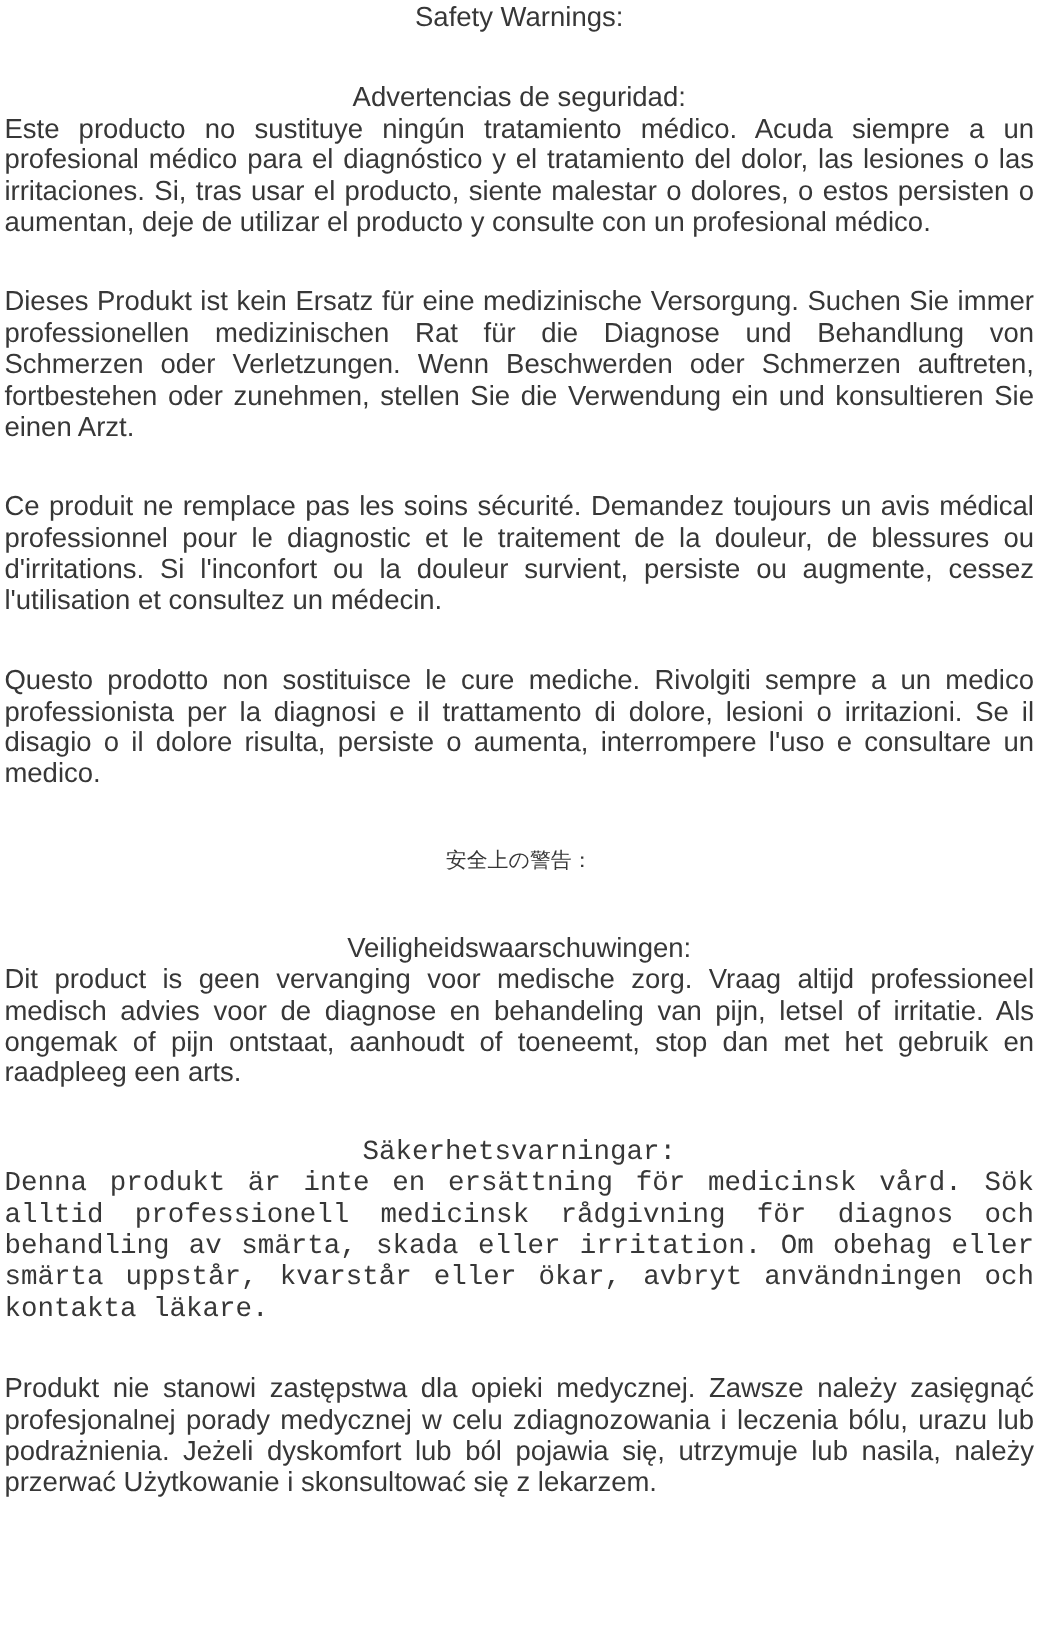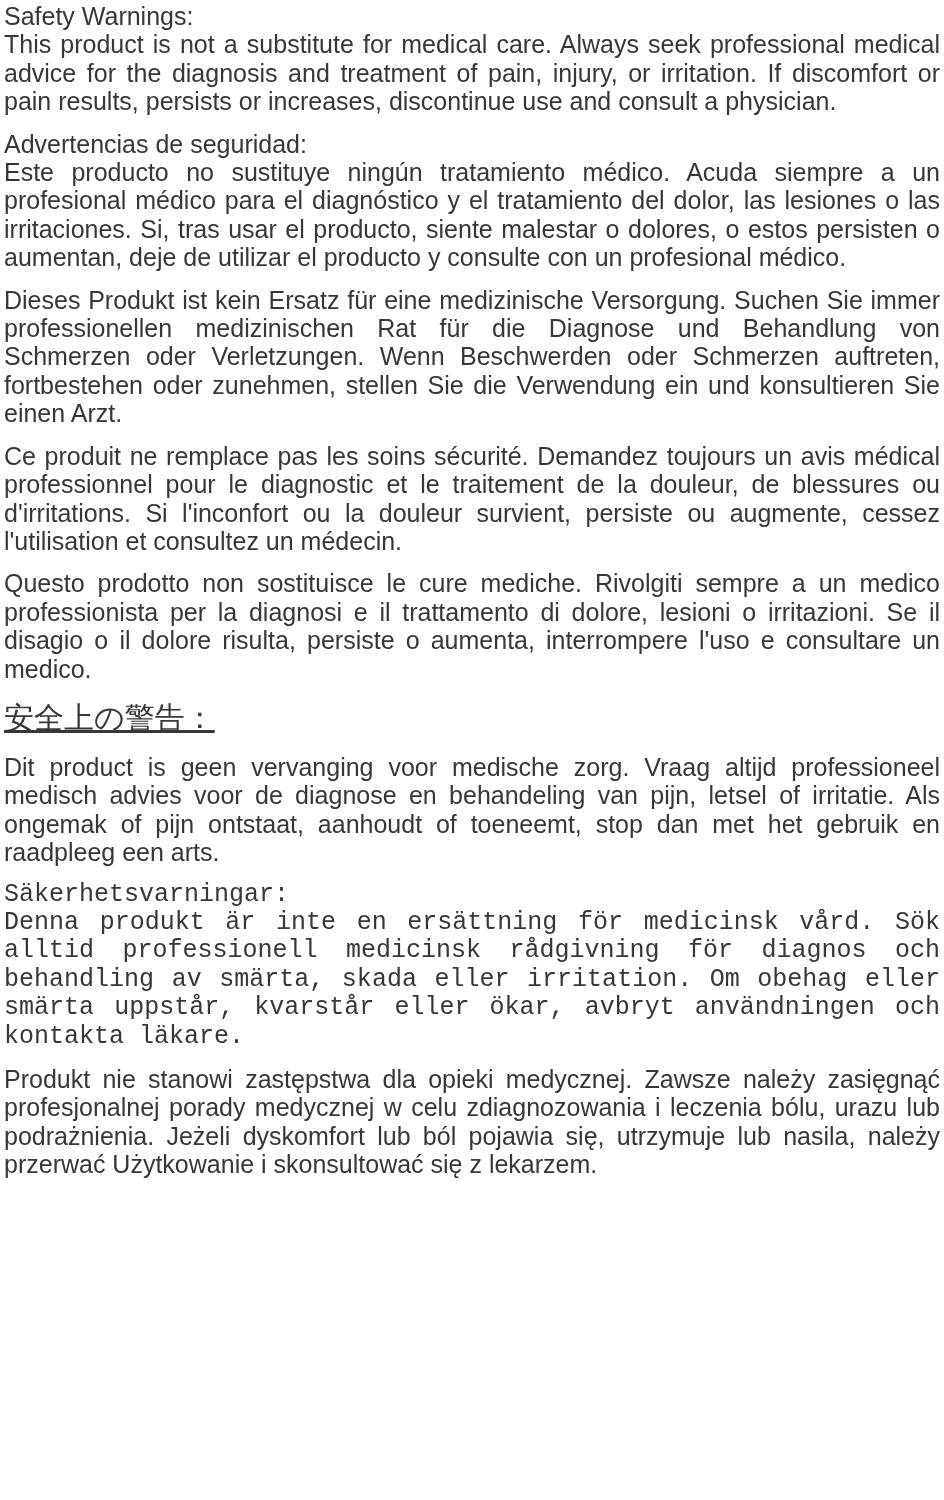--- a/index.html
+++ b/index.html
@@ -15,49 +15,47 @@
     width: 944px;
     min-height: 1500px;
     padding: 2px 4px 6px 4px;
     font-family: "Liberation Sans", "DejaVu Sans", sans-serif;
     font-size: 25px;
     line-height: 28.4px;
     color: #373737;
     text-align: justify;
   }
   .sec-heading {
-    text-align: left;
+    text-align: center;
     white-space: nowrap;
   }
   .sec-body {
     margin: 0;
   }
   .sec + .sec {
-    margin-top: 14px;
+    margin-top: 44px;
   }
   
   .sec--ja {
     margin-top: 44px;
-    font-size: 30px;
+    font-size: 19px;
     line-height: 42px;
     text-justify: inter-character;
-    text-decoration: underline;
   }
   .sec--nl { margin-top: 38px; }
   .sec--sv { margin-top: 43px; font-family: Liberation Mono, monospace; }
   .sec--pl { margin-top: 47px; }
 </style>
 </head>
 <body>
 
 <main class="doc">
 
   <section class="sec" lang="en">
     <div class="sec-heading">Safety Warnings:</div>
-    <p class="sec-body">This product is not a substitute for medical care. Always seek professional medical advice for the diagnosis and treatment of pain, injury, or irritation. If discomfort or pain results, persists or increases, discontinue use and consult a physician.</p>
   </section>
 
   <section class="sec" lang="es">
     <div class="sec-heading">Advertencias de seguridad:</div>
     <p class="sec-body">Este producto no sustituye ningún tratamiento médico. Acuda siempre a un profesional médico para el diagnóstico y el tratamiento del dolor, las lesiones o las irritaciones. Si, tras usar el producto, siente malestar o dolores, o estos persisten o aumentan, deje de utilizar el producto y consulte con un profesional médico.</p>
   </section>
 
   <section class="sec" lang="de">
     <p class="sec-body">Dieses Produkt ist kein Ersatz für eine medizinische Versorgung. Suchen Sie immer professionellen medizinischen Rat für die Diagnose und Behandlung von Schmerzen oder Verletzungen. Wenn Beschwerden oder Schmerzen auftreten, fortbestehen oder zunehmen, stellen Sie die Verwendung ein und konsultieren Sie einen Arzt.</p>
   </section>
@@ -68,20 +66,21 @@
 
   <section class="sec" lang="it">
     <p class="sec-body">Questo prodotto non sostituisce le cure mediche. Rivolgiti sempre a un medico professionista per la diagnosi e il trattamento di dolore, lesioni o irritazioni. Se il disagio o il dolore risulta, persiste o aumenta, interrompere l'uso e consultare un medico.</p>
   </section>
 
   <section class="sec sec--ja" lang="ja">
     <div class="sec-heading">安全上の警告：</div>
   </section>
 
   <section class="sec sec--nl" lang="nl">
+    <div class="sec-heading">Veiligheidswaarschuwingen:</div>
     <p class="sec-body">Dit product is geen vervanging voor medische zorg. Vraag altijd professioneel medisch advies voor de diagnose en behandeling van pijn, letsel of irritatie. Als ongemak of pijn ontstaat, aanhoudt of toeneemt, stop dan met het gebruik en raadpleeg een arts.</p>
   </section>
 
   <section class="sec sec--sv" lang="sv">
     <div class="sec-heading">Säkerhetsvarningar:</div>
     <p class="sec-body">Denna produkt är inte en ersättning för medicinsk vård. Sök alltid professionell medicinsk rådgivning för diagnos och behandling av smärta, skada eller irritation. Om obehag eller smärta uppstår, kvarstår eller ökar, avbryt användningen och kontakta läkare.</p>
   </section>
 
   <section class="sec sec--pl" lang="pl">
     <p class="sec-body">Produkt nie stanowi zastępstwa dla opieki medycznej. Zawsze należy zasięgnąć profesjonalnej porady medycznej w celu zdiagnozowania i leczenia bólu, urazu lub podrażnienia. Jeżeli dyskomfort lub ból pojawia się, utrzymuje lub nasila, należy przerwać Użytkowanie i skonsultować się z lekarzem.</p>

